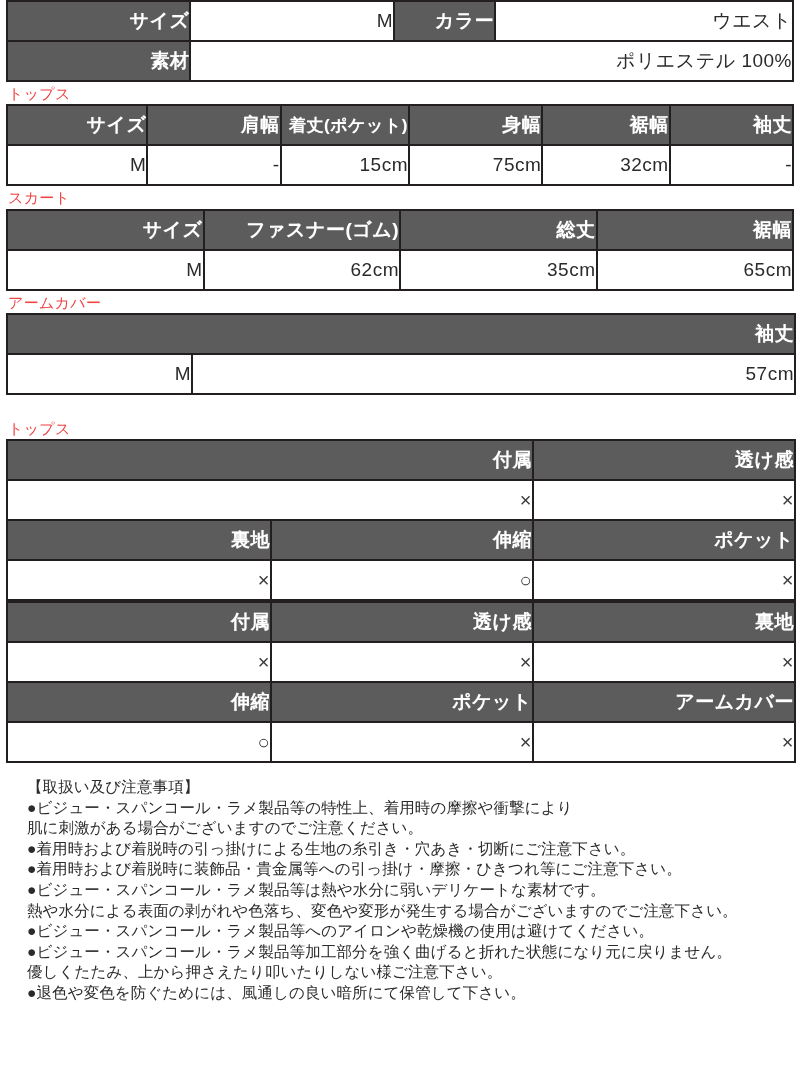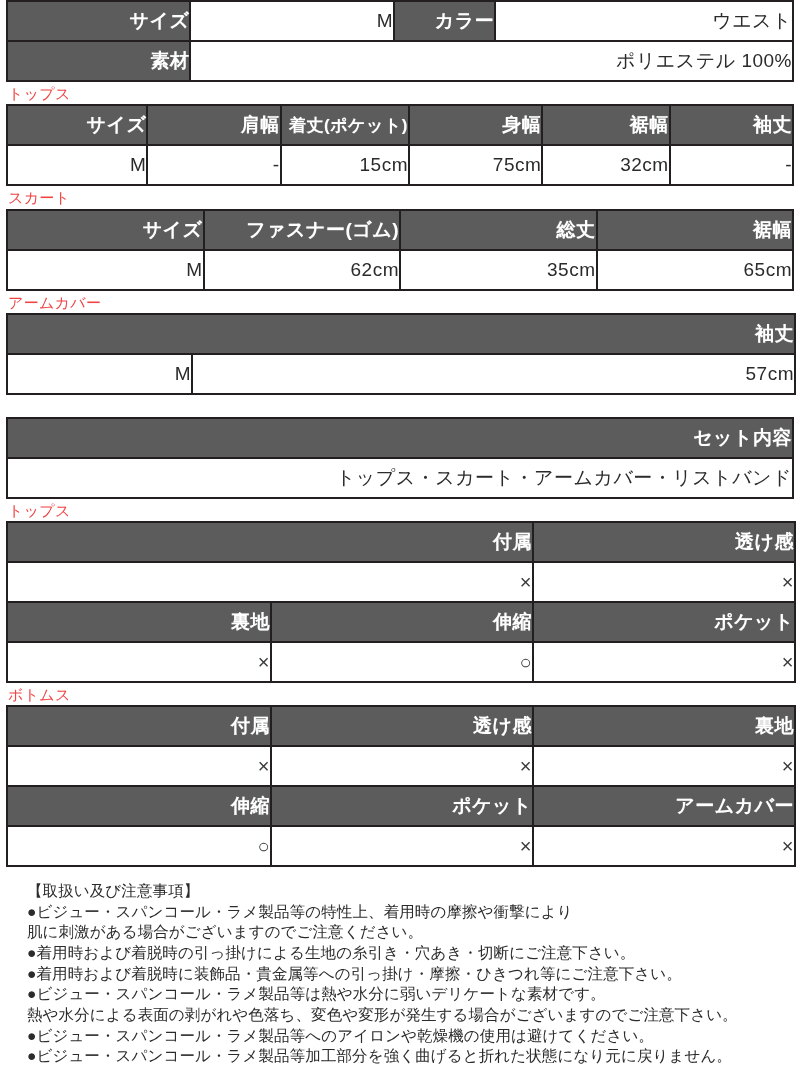--- a/index.html
+++ b/index.html
@@ -164,30 +164,20 @@
       </tr>
       <tr>
         <td>M</td>
         <td>57cm</td>
       </tr>
     </tbody>
   </table>
 
   <div class="gap-lg"></div>
 
-  <table class="spec">
-    <tbody>
-      <tr>
-        <td class="hd">セット内容</td>
-      </tr>
-      <tr>
-        <td>トップス・スカート・アームカバー・リストバンド</td>
-      </tr>
-    </tbody>
-  </table>
 
   <div class="section-label">トップス</div>
   <table class="spec">
     <colgroup>
       <col style="width:264px">
         <col style="width:262px">
         <col style="width:262px">
     </colgroup>
     <tbody>
       <tr>
@@ -204,21 +194,20 @@
         <td class="hd">ポケット</td>
       </tr>
       <tr>
         <td class="mark">×</td>
         <td class="mark">○</td>
         <td class="mark">×</td>
       </tr>
     </tbody>
   </table>
 
-  <div class="section-label">ボトムス</div>
   <table class="spec">
     <colgroup>
       <col style="width:264px">
         <col style="width:262px">
         <col style="width:262px">
     </colgroup>
     <tbody>
       <tr>
         <td class="hd">付属</td>
         <td class="hd">透け感</td>

